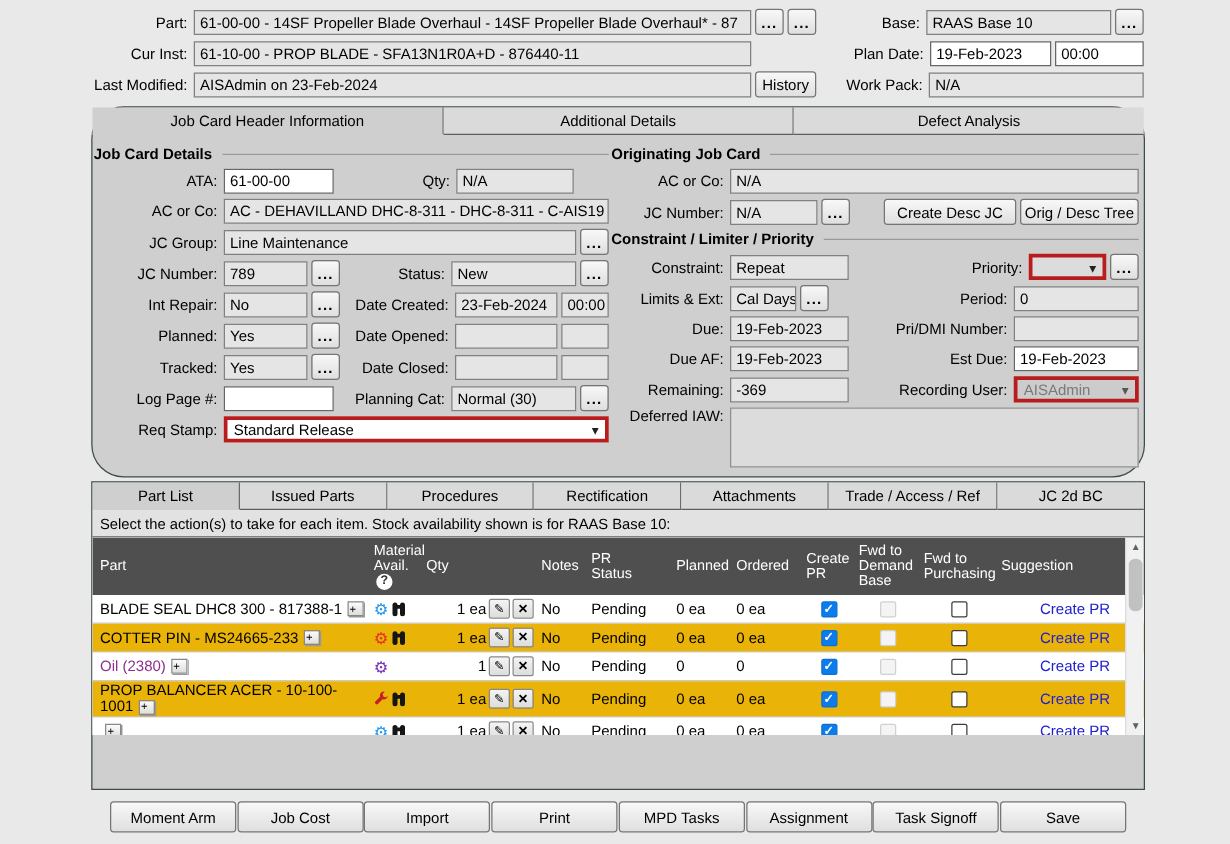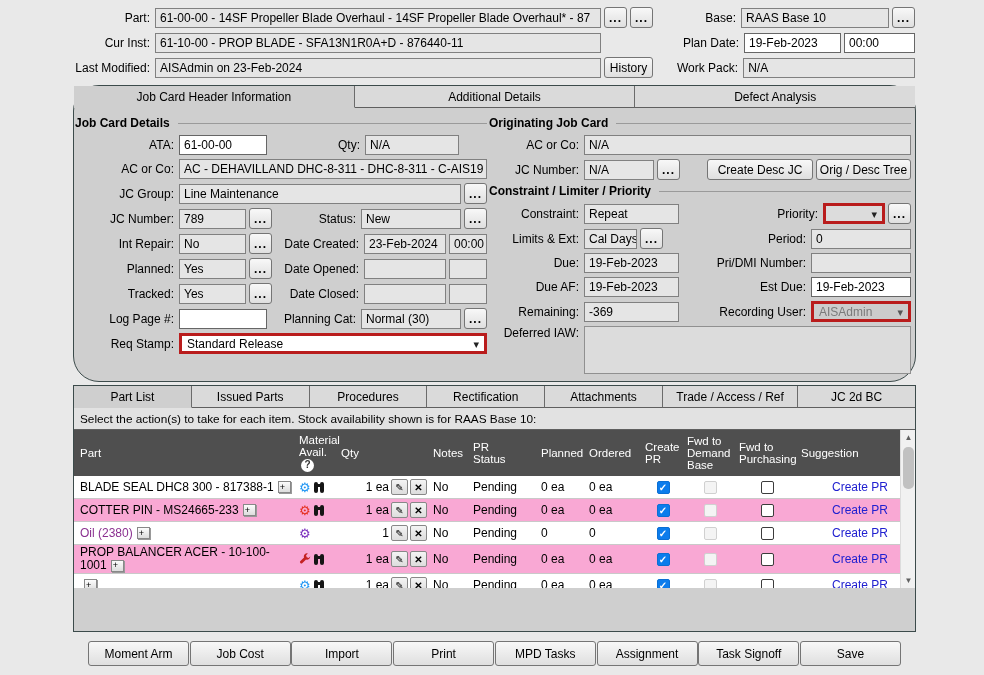--- a/index.html
+++ b/index.html
@@ -78,21 +78,21 @@
   #ptable { position: relative; height: 158px; background: #fff; overflow: hidden; }
   .tgrid { display: grid; grid-template-columns: 222px 42px 92px 40px 68px 48px 56px 42px 52px 62px 104px; }
   .thead { background: #4f4f4f; color: #fff; height: 46px; align-items: center; font-size: 11.5px; line-height: 12px; padding-right: 15px; }
   .th { padding: 2px 3px; }
   .helpq {
     display: inline-flex; width: 13px; height: 13px; border-radius: 50%;
     background: #fff; color: #333; font-weight: bold; font-size: 10px;
     align-items: center; justify-content: center; vertical-align: middle; margin-left: 2px; cursor: pointer;
   }
   .trow { border-bottom: 1px solid #c9c9c9; min-height: 23px; align-items: center; background: #fff; }
-  .trow.alt { background: #f9a8d4; }
+  .trow.alt { background: #eab308; }
   .td { padding: 1px 3px; display: flex; align-items: center; }
   .td.part-cell { display: block; padding-left: 6px; line-height: 13px; }
   .part-name { font-size: 12px; }
   .part-name.purple { color: #8b3090; cursor: pointer; }
   .expand {
     display: inline-flex; width: 13px; height: 12px; margin-left: 4px;
     border: 1px solid #888; background: linear-gradient(#fcfcfc,#ddd);
     font-size: 9px; align-items: center; justify-content: flex-start; padding-left: 1px;
     vertical-align: 1px; cursor: pointer; box-shadow: 1px 1px 0 #999;
   }

